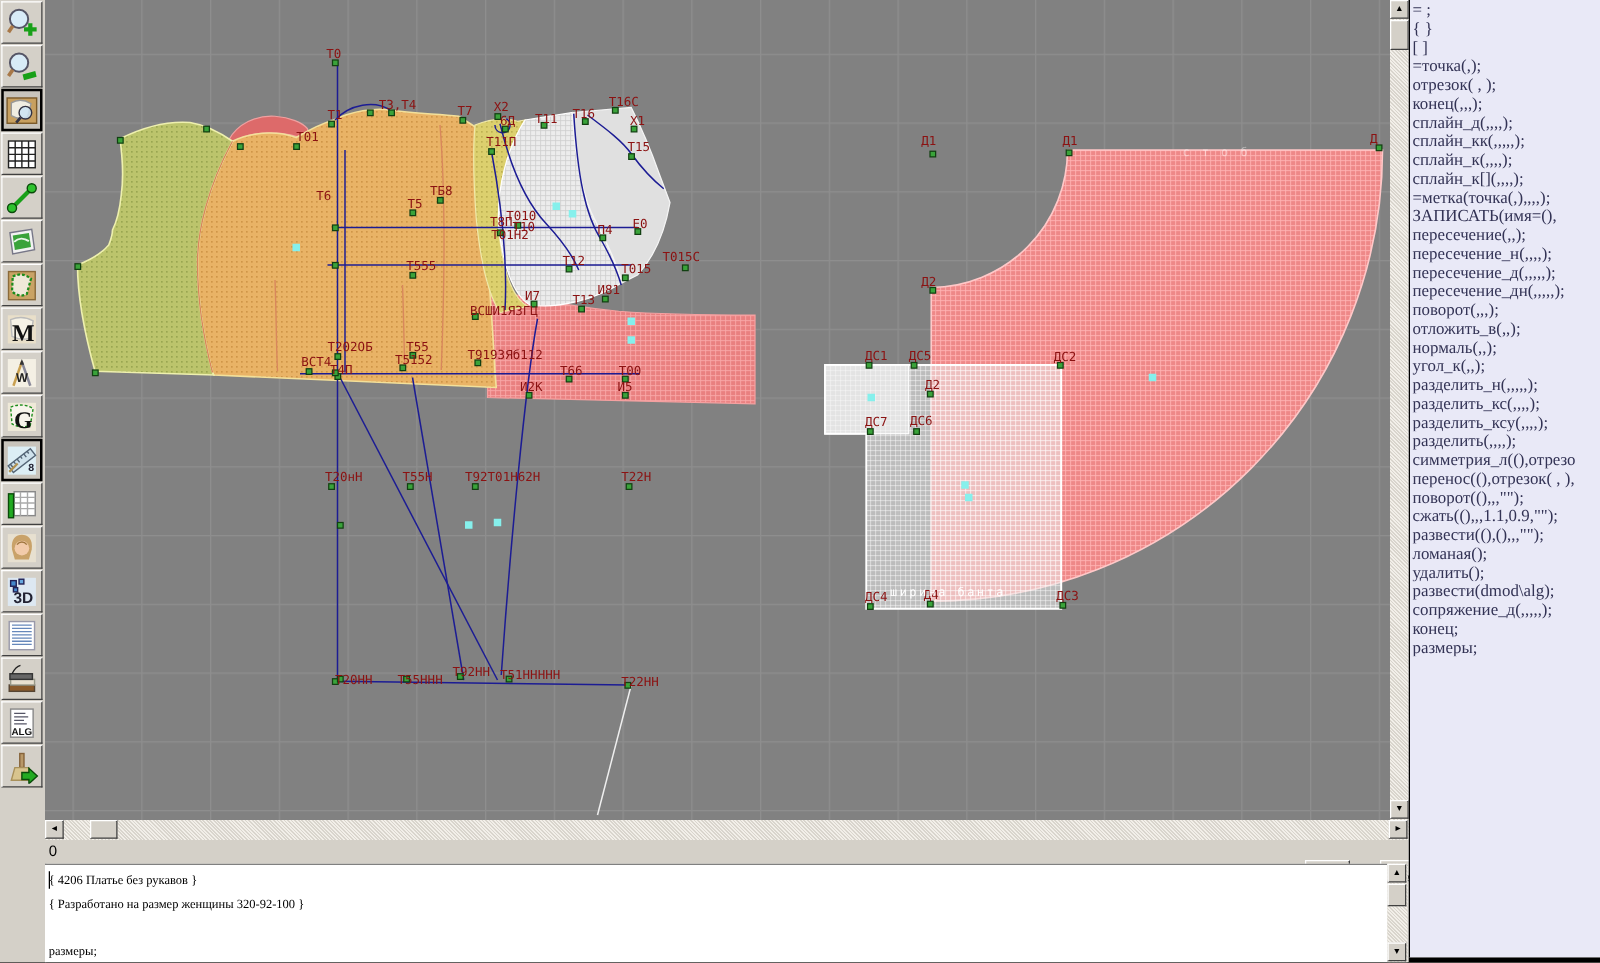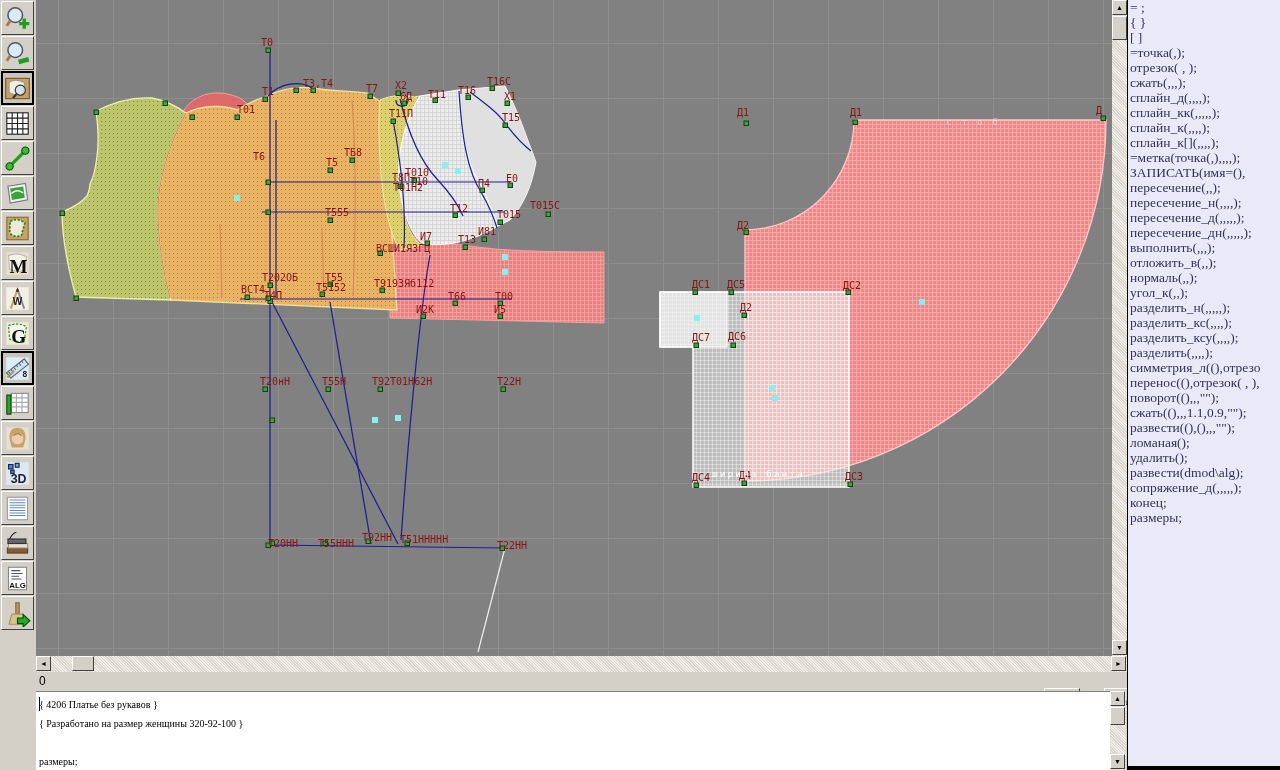--- a/index.html
+++ b/index.html
@@ -441,32 +441,32 @@
     <div class="thumb" style="left:0;top:16px;width:15px;height:18px;"></div>
     <button class="sbtn" style="left:0;top:63px;">▼</button>
   </div>
 
   <div id="cmdPanel">
       <div class="cline">= ;</div>
       <div class="cline">{ }</div>
       <div class="cline">[ ]</div>
       <div class="cline">=точка(,);</div>
       <div class="cline">отрезок( , );</div>
-      <div class="cline">сжать(,,,);</div>
+      <div class="cline">конец(,,,);</div>
       <div class="cline">сплайн_д(,,,,);</div>
       <div class="cline">сплайн_кк(,,,,,);</div>
       <div class="cline">сплайн_к(,,,,);</div>
       <div class="cline">сплайн_к[](,,,,);</div>
       <div class="cline">=метка(точка(,),,,,);</div>
       <div class="cline">ЗАПИСАТЬ(имя=(),</div>
       <div class="cline">пересечение(,,);</div>
       <div class="cline">пересечение_н(,,,,);</div>
       <div class="cline">пересечение_д(,,,,,);</div>
       <div class="cline">пересечение_дн(,,,,,);</div>
-      <div class="cline">выполнить(,,,);</div>
+      <div class="cline">поворот(,,,);</div>
       <div class="cline">отложить_в(,,);</div>
       <div class="cline">нормаль(,,);</div>
       <div class="cline">угол_к(,,);</div>
       <div class="cline">разделить_н(,,,,,);</div>
       <div class="cline">разделить_кс(,,,,);</div>
       <div class="cline">разделить_ксу(,,,,);</div>
       <div class="cline">разделить(,,,,);</div>
       <div class="cline">симметрия_л((),отрезо</div>
       <div class="cline">перенос((),отрезок( , ),</div>
       <div class="cline">поворот((),,,"");</div>

